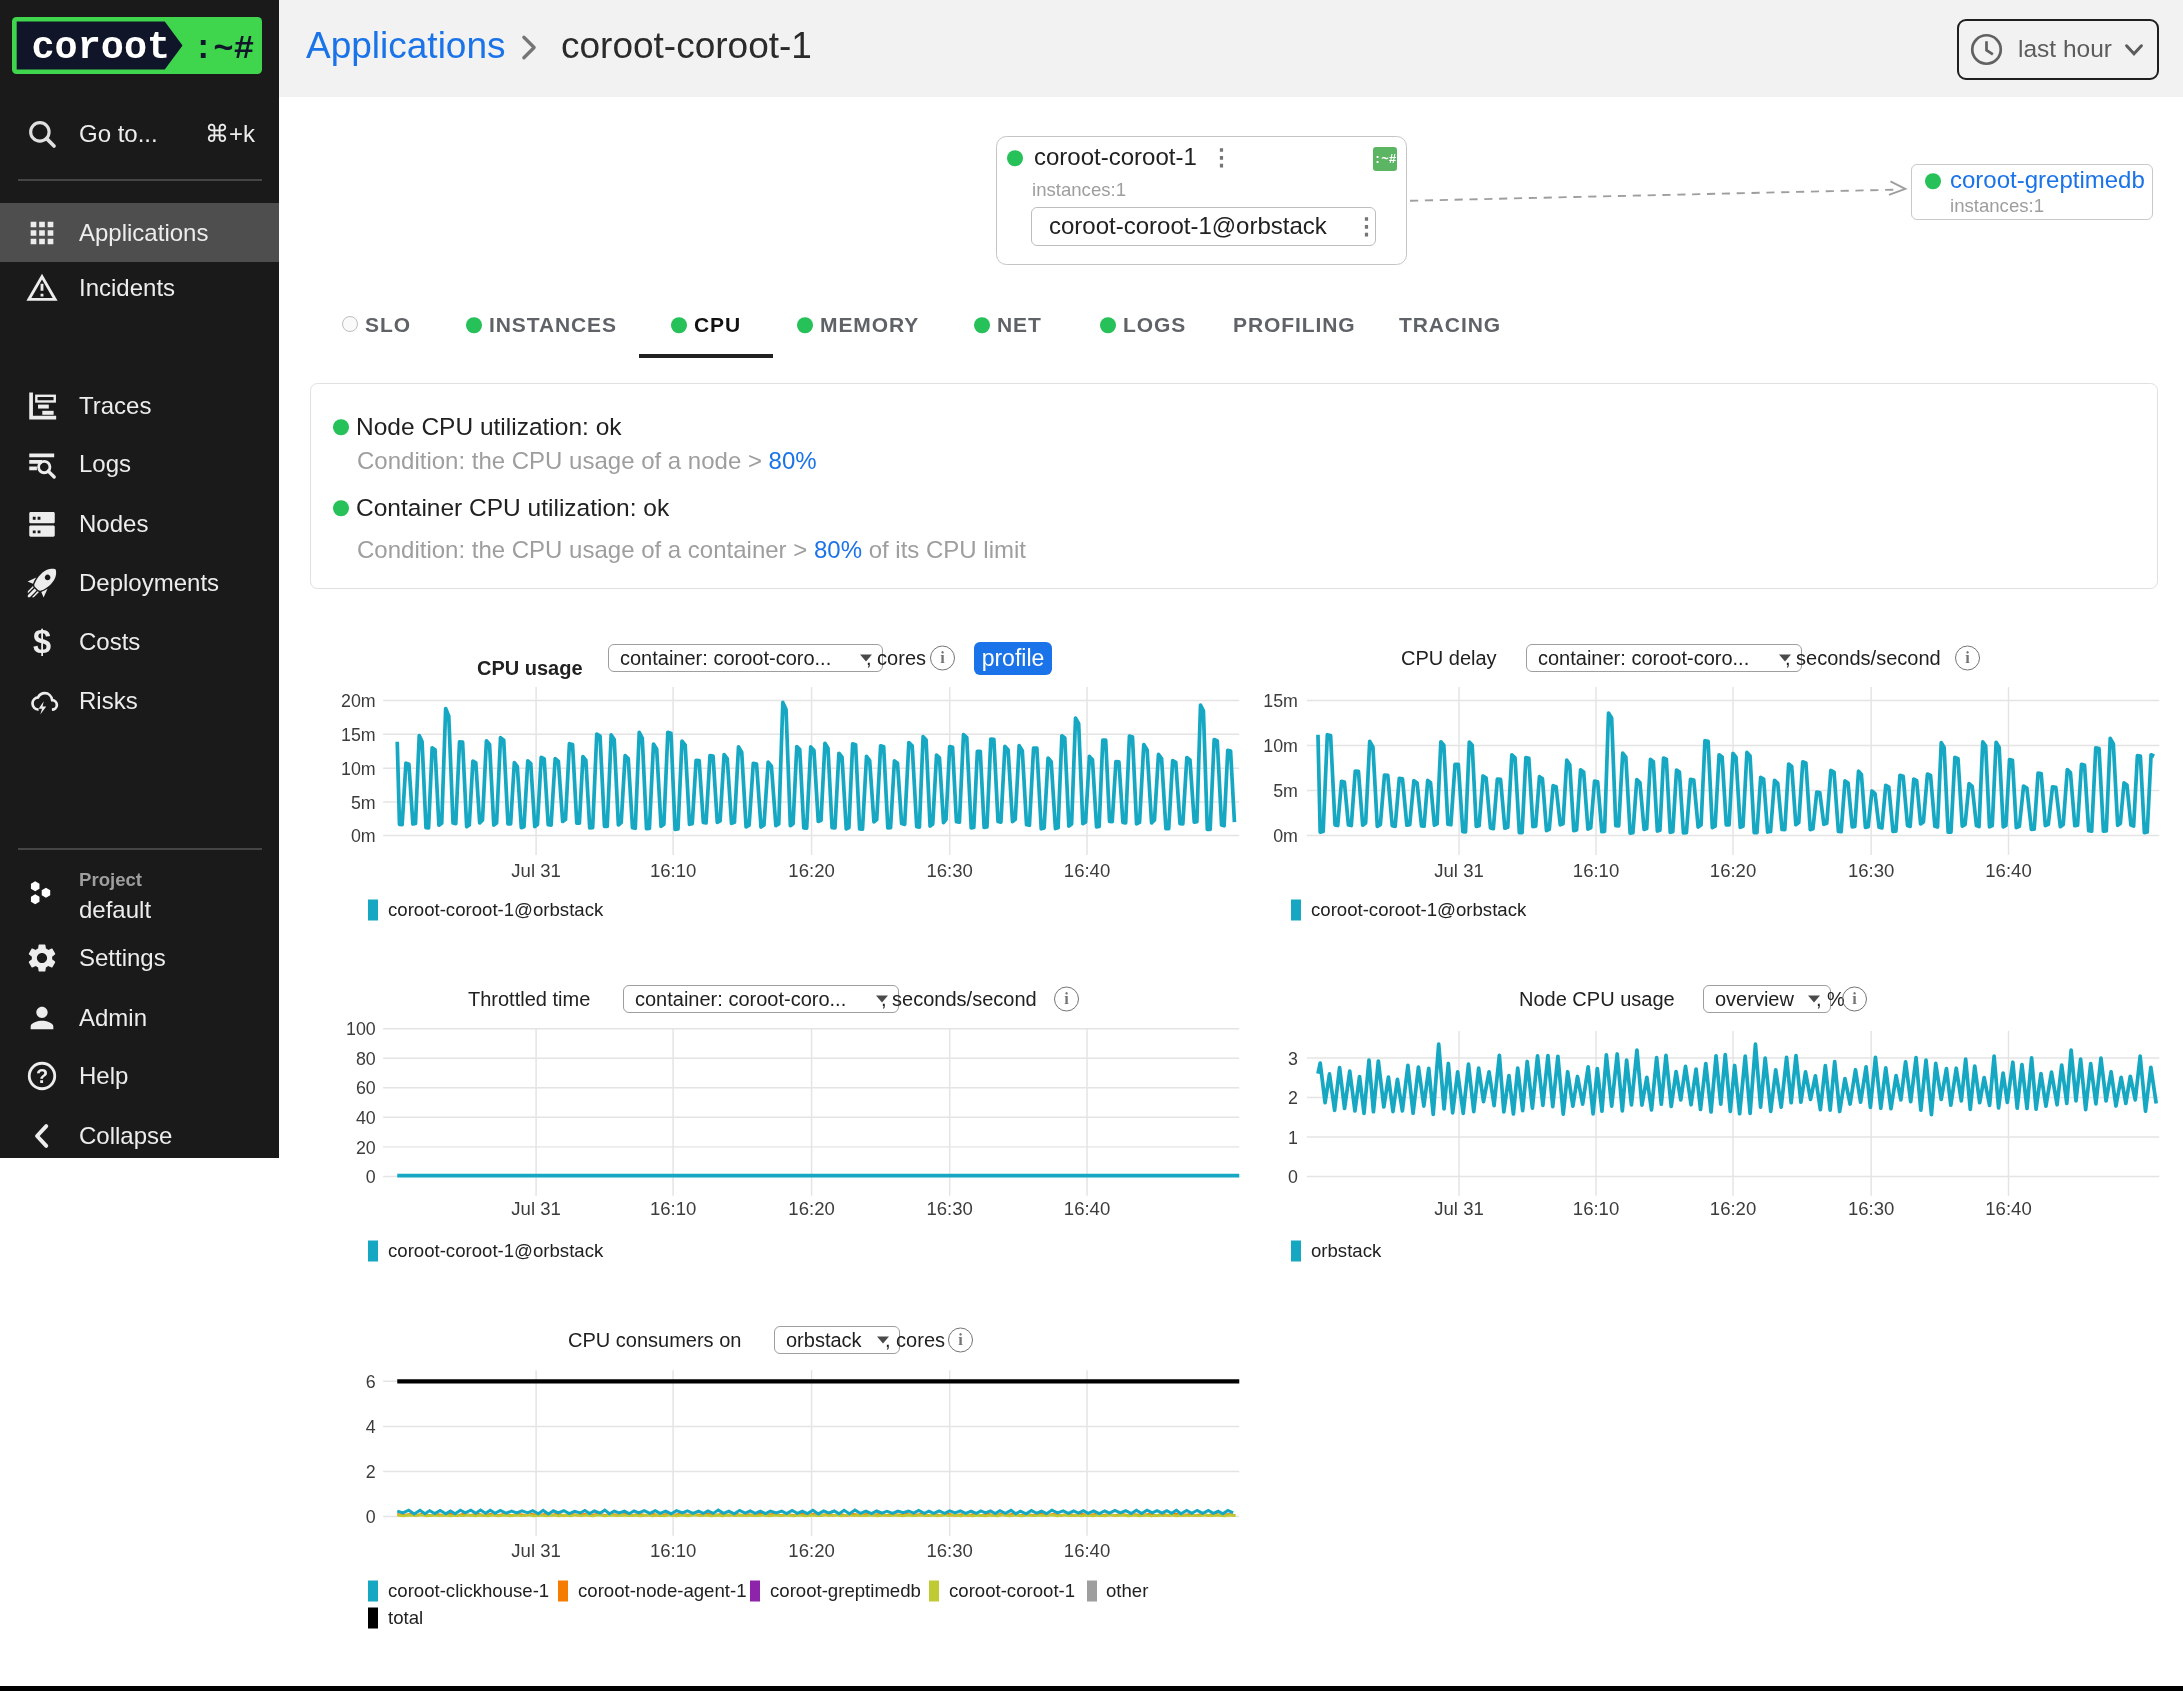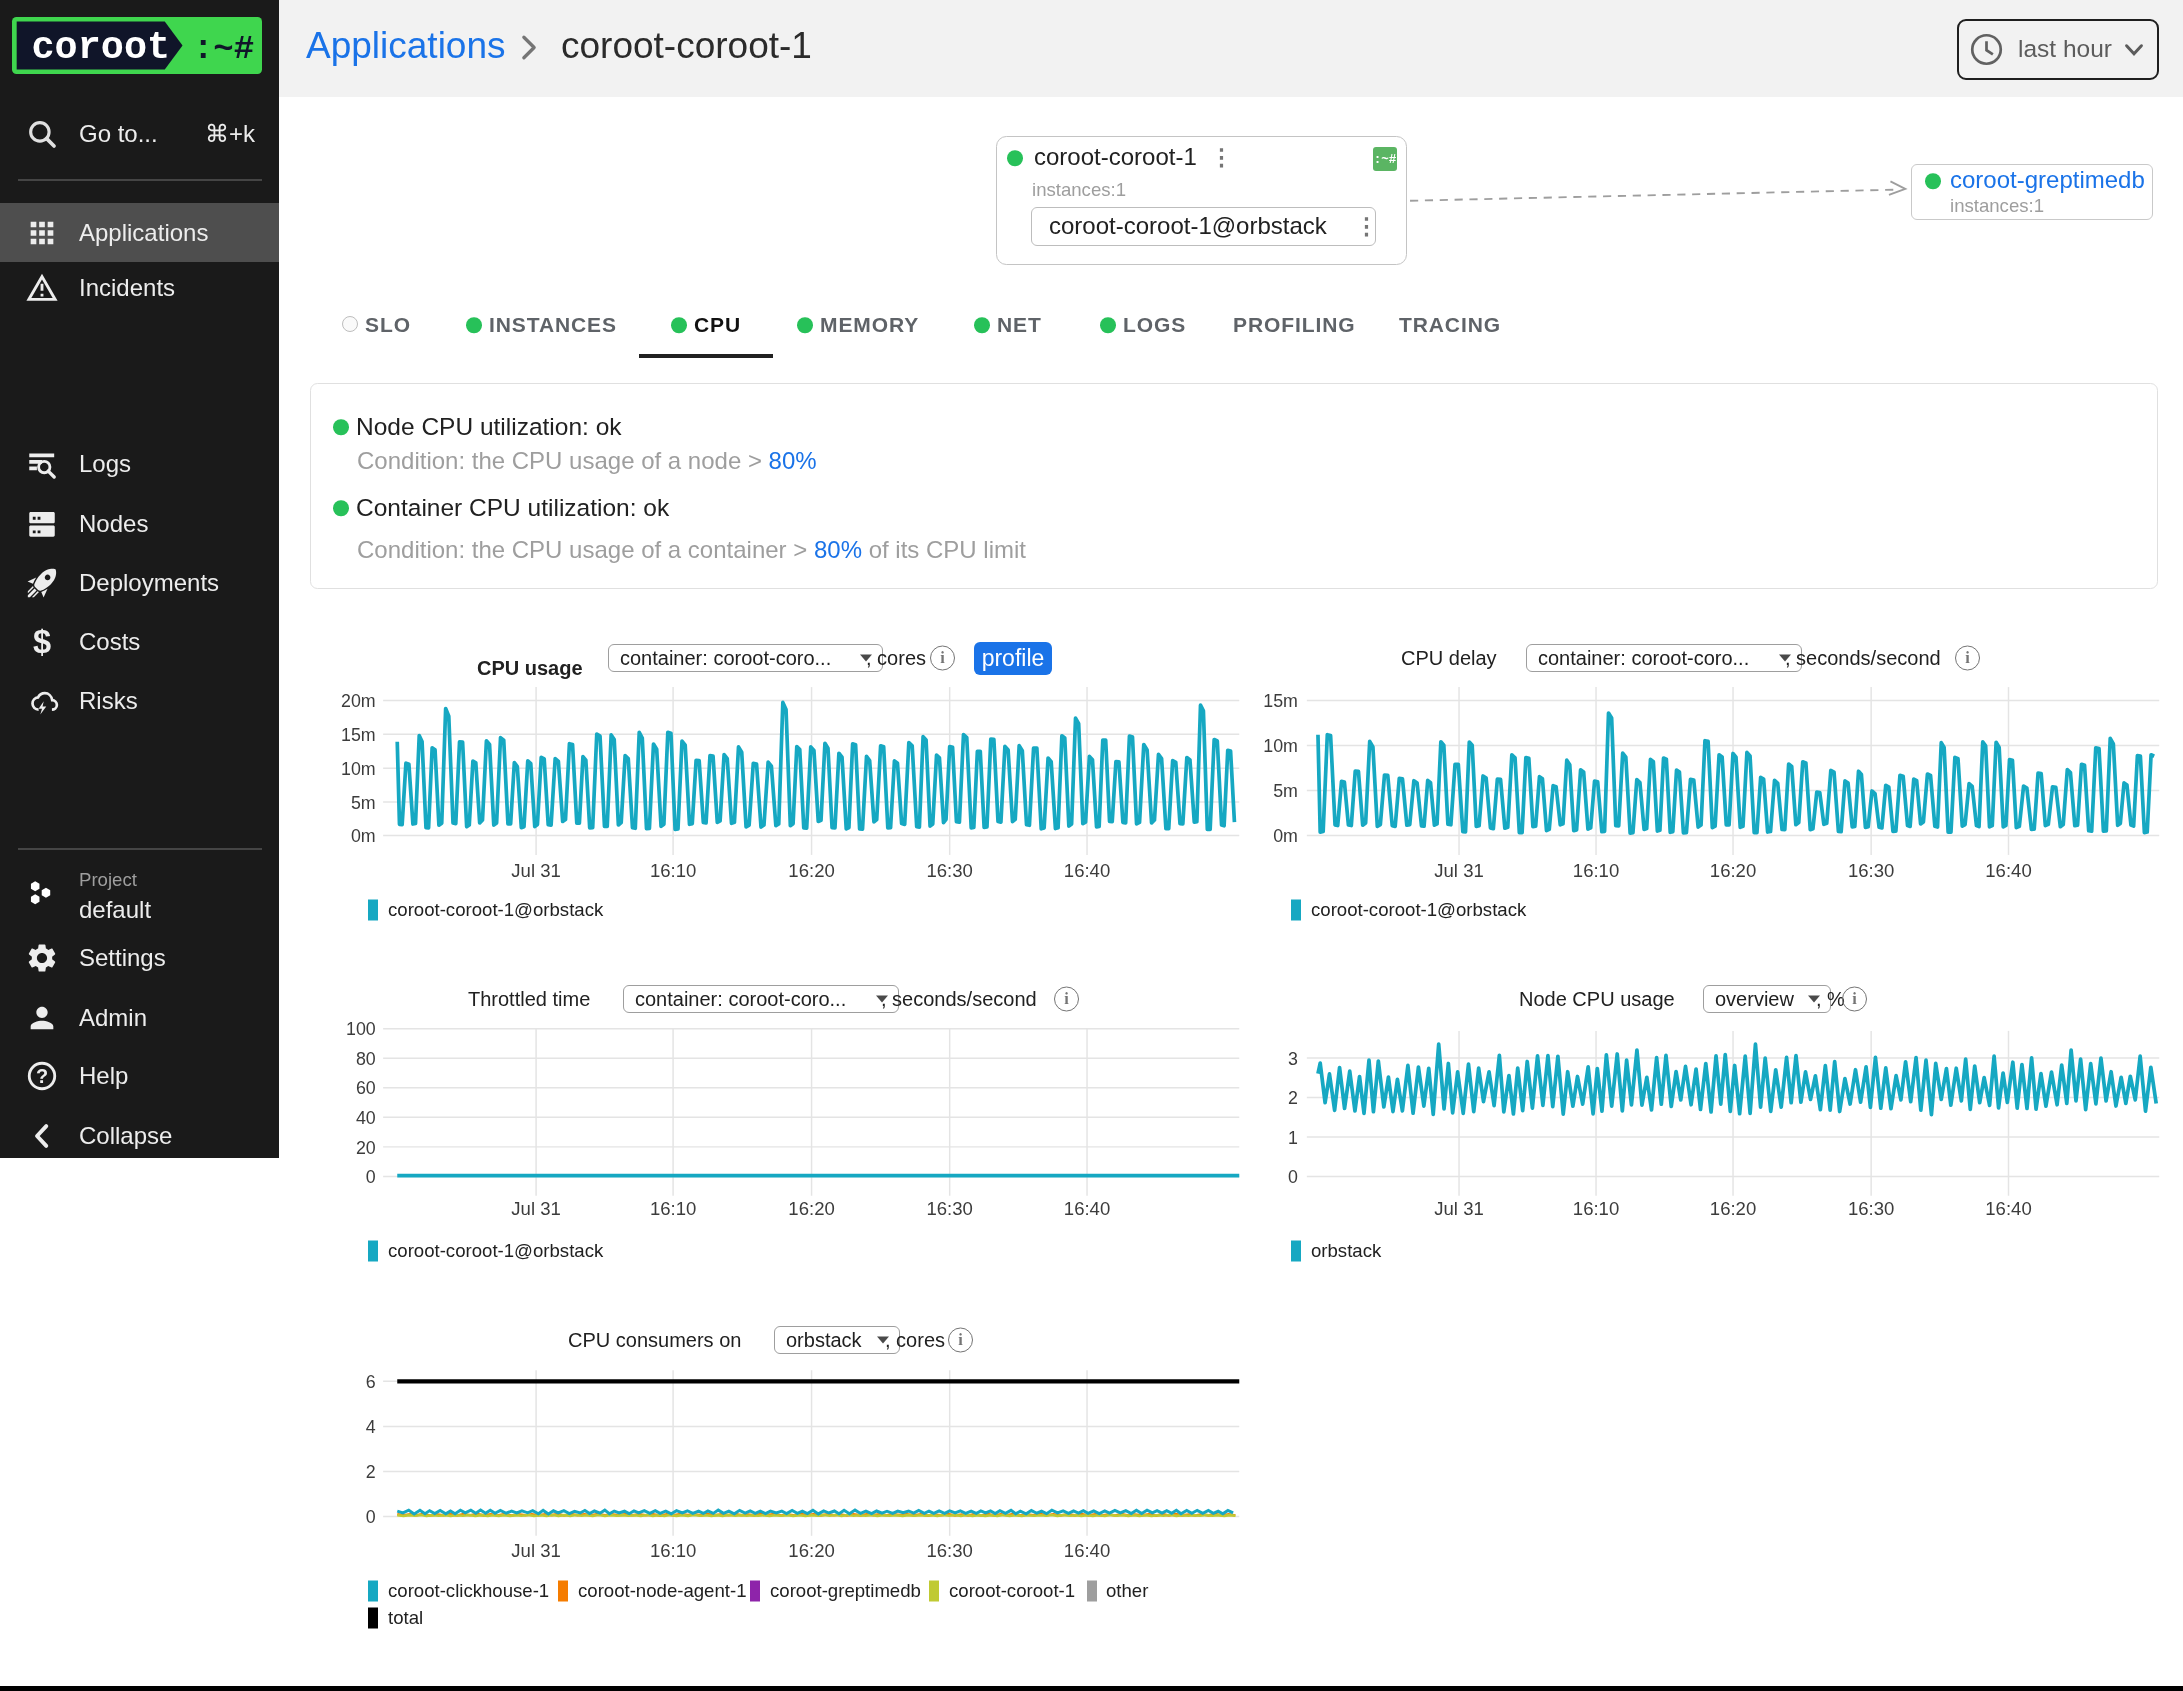--- a/index.html
+++ b/index.html
@@ -66,20 +66,29 @@
         <path fill="#ededed" d="M4 8h4V4H4v4zm6 0h4V4h-4v4zm6-4v4h4V4h-4zM4 14h4v-4H4v4zm6 0h4v-4h-4v4zm6 0h4v-4h-4v4zM4 20h4v-4H4v4zm6 0h4v-4h-4v4zm6 0h4v-4h-4v4z"></path>
       </svg>
       <span class="lbl">Applications</span>
     </div>
     <div class="srow" style="top:258px;">
       <svg class="ic" width="34" height="34" viewBox="0 0 24 24">
         <path fill="#ededed" d="M12 5.99L19.53 19H4.47L12 5.99M12 2L1 21h22L12 2zm1 14h-2v2h2v-2zm0-7h-2v5h2v-5z"></path>
       </svg>
       <span class="lbl">Incidents</span>
     </div>
+    <div class="srow" style="top:376px;">
+      <svg class="ic" width="34" height="34" viewBox="0 0 24 24">
+        <path fill="#ededed" d="M3 2.5h2.6v16.4H22v2.6H3z"></path>
+        <rect x="8" y="4.8" width="13" height="4" fill="none" stroke="#ededed" stroke-width="1.7"></rect>
+        <rect x="9.2" y="11" width="7.6" height="2.8" fill="#ededed"></rect>
+        <rect x="12.2" y="15.4" width="8" height="2.8" fill="#ededed"></rect>
+      </svg>
+      <span class="lbl">Traces</span>
+    </div>
     <div class="srow" style="top:434px;">
       <svg class="ic" width="34" height="34" viewBox="0 0 24 24">
         <path fill="#ededed" d="M3 4.6h17.6v2.6H3zM3 9.2h9v2.6H3zM3 13.8h5.4v2.6H3z"></path>
         <circle cx="13.6" cy="14.2" r="4" fill="none" stroke="#ededed" stroke-width="2"></circle>
         <path d="M16.4 17 L20.6 21.2" stroke="#ededed" stroke-width="2.4" stroke-linecap="round"></path>
       </svg>
       <span class="lbl">Logs</span>
     </div>
     <div class="srow" style="top:494px;">
       <svg class="ic" width="34" height="34" viewBox="0 0 24 24">
@@ -107,21 +116,21 @@
       <span class="lbl">Risks</span>
     </div>
 
   <div class="abs" style="left:18px;top:848px;width:244px;height:1.5px;background:#454545;"></div>
 
   <svg class="abs" style="left:24.5px;top:879px" width="34" height="34" viewBox="0 0 24 24">
       <path d="M7.2 1.6l3 1.75v3.5l-3 1.75-3-1.75v-3.5z" fill="#fff"></path>
       <path d="M14.8 6.2l3 1.75v3.5l-3 1.75-3-1.75v-3.5z" fill="#fff"></path>
       <path d="M7.2 10.8l3 1.75v3.5l-3 1.75-3-1.75v-3.5z" fill="#fff"></path>
     </svg>
-  <div class="abs" style="left:79px;top:880px;transform:translateY(-50%);color:#9e9e9e;font-size:18.6px;font-weight:normal;">Project</div>
+  <div class="abs" style="left:79px;top:880px;transform:translateY(-50%);color:#9e9e9e;font-size:18.6px;font-weight:bold;">Project</div>
   <div class="abs" style="left:79px;top:910px;transform:translateY(-50%);color:#ededed;font-size:24px;">default</div>
 
   <div class="srow" style="top:928px;">
       <svg class="ic" width="34" height="34" viewBox="0 0 24 24">
         <path fill="#ededed" d="M19.14 12.94c.04-.3.06-.61.06-.94 0-.32-.02-.64-.07-.94l2.03-1.58c.18-.14.23-.41.12-.61l-1.92-3.32c-.12-.22-.37-.29-.59-.22l-2.39.96c-.5-.38-1.03-.7-1.62-.94l-.36-2.54c-.04-.24-.24-.41-.48-.41h-3.84c-.24 0-.43.17-.47.41l-.36 2.54c-.59.24-1.13.57-1.62.94l-2.39-.96c-.22-.08-.47 0-.59.22L2.74 8.87c-.12.21-.08.47.12.61l2.03 1.58c-.05.3-.09.63-.09.94s.02.64.07.94l-2.03 1.58c-.18.14-.23.41-.12.61l1.92 3.32c.12.22.37.29.59.22l2.39-.96c.5.38 1.03.7 1.62.94l.36 2.54c.05.24.24.41.48.41h3.84c.24 0 .44-.17.47-.41l.36-2.54c.59-.24 1.13-.56 1.62-.94l2.39.96c.22.08.47 0 .59-.22l1.92-3.32c.12-.22.07-.47-.12-.61l-2.01-1.58zM12 15.6c-1.98 0-3.6-1.62-3.6-3.6s1.62-3.6 3.6-3.6 3.6 1.62 3.6 3.6-1.62 3.6-3.6 3.6z"></path>
       </svg>
       <span class="lbl">Settings</span>
     </div>
     <div class="srow" style="top:988px;">
       <svg class="ic" width="34" height="34" viewBox="0 0 24 24">

